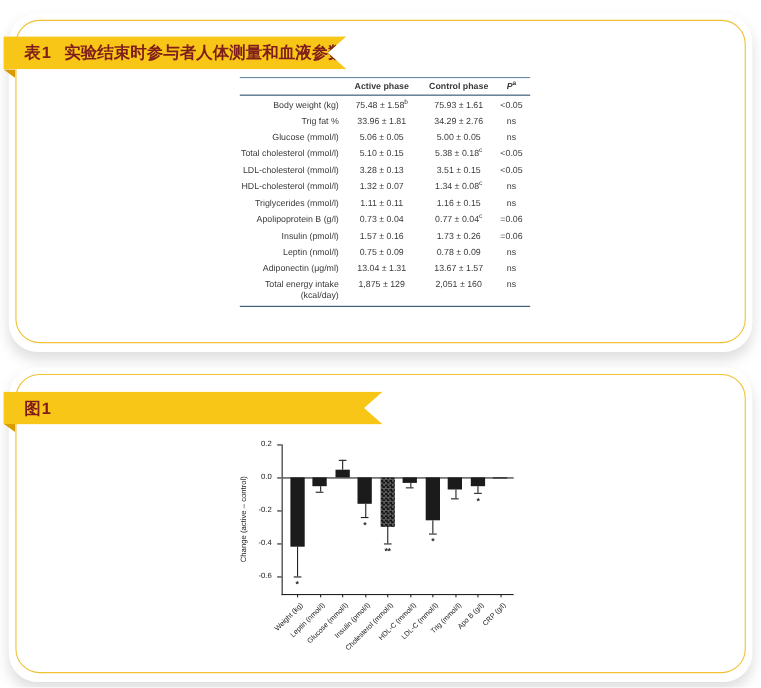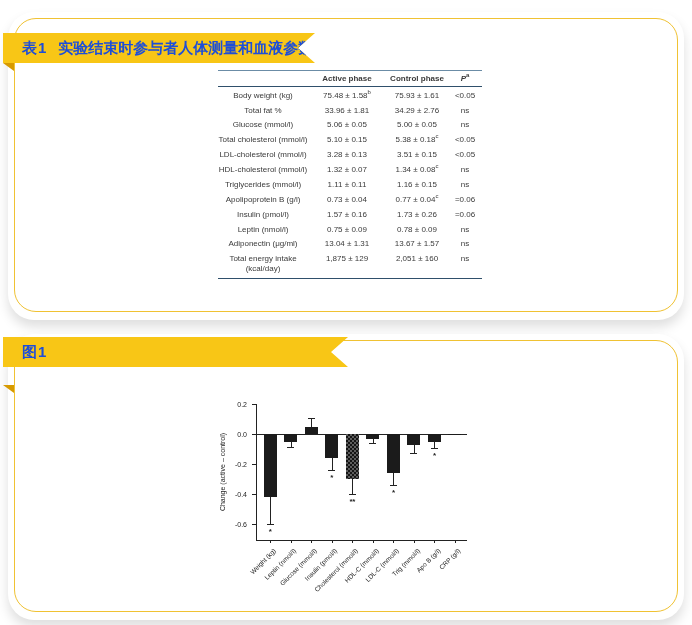--- a/index.html
+++ b/index.html
@@ -5,36 +5,36 @@
   html,body{margin:0;padding:0;}
   body{
     width:692px;height:625px;position:relative;background:#ffffff;
     font-family:"Liberation Sans", sans-serif;overflow:hidden;
   }
   .panel{position:absolute;background:#ffffff;border-radius:26px;
     box-shadow:0 7px 12px rgba(0,0,0,0.13);}
   .goldline{position:absolute;border:1.6px solid var(--gold-border,#F0C233);
     border-radius:22px;box-sizing:border-box;}
   .ribbon{position:absolute;height:30px;background:var(--ribbon,#F8C616);
-    color:#1d4ed8;font-weight:bold;font-size:15px;display:flex;align-items:center;
+    color:#7f1d1d;font-weight:bold;font-size:15px;display:flex;align-items:center;
     padding-left:19px;box-sizing:border-box;z-index:4;
     clip-path:polygon(0 0,100% 0,calc(100% - 17px) 50%,100% 100%,0 100%);}
   .ribbon .prefix{margin-right:11px;letter-spacing:1px;}
   .fold{position:absolute;width:11px;height:8px;background:var(--fold,#D79A00);
     clip-path:polygon(0 0,100% 0,100% 100%);z-index:3;}
 
   
   .dtable{position:absolute;left:218px;top:70px;width:264px;font-size:8px;
     color:#3a3a3a;z-index:5;line-height:9.5px;}
   .thead{display:flex;align-items:flex-end;border-top:1px solid #6b8ca6;
     border-bottom:1.6px solid var(--rule,#2F4F6B);padding:3px 0 2.5px 0;font-weight:bold;}
   .trow{display:flex;padding:2.7px 0;}
   .tbody{border-bottom:1.6px solid var(--rule,#2F4F6B);padding-bottom:2px;padding-top:1px;}
   .c{box-sizing:border-box;}
-  .c-label{width:90px;text-align:center;}
+  .c-label{width:90px;text-align:right;}
   .c-a{width:78px;text-align:center;}
   .c-c{width:62px;text-align:center;}
   .c-p{width:34px;text-align:center;}
   sup{font-size:6px;vertical-align:super;line-height:0;}
 
   
   #plot{position:absolute;left:256px;top:404px;width:210px;height:136px;
     border-left:1.3px solid #222;border-bottom:1.3px solid #222;z-index:5;}
   .ytick{position:absolute;right:9px;font-size:7px;color:#222;
     transform:translateY(-50%);white-space:nowrap;}
@@ -72,21 +72,21 @@
     <div class="c c-p"><i>P</i><sup>a</sup></div>
   </div>
   <div class="tbody" id="tbody">
       <div class="trow">
         <div class="c c-label">Body weight (kg)</div>
         <div class="c c-a">75.48 ± 1.58<sup>b</sup></div>
         <div class="c c-c">75.93 ± 1.61</div>
         <div class="c c-p">&lt;0.05</div>
       </div>
       <div class="trow">
-        <div class="c c-label">Total fat %</div>
+        <div class="c c-label">Trig fat %</div>
         <div class="c c-a">33.96 ± 1.81</div>
         <div class="c c-c">34.29 ± 2.76</div>
         <div class="c c-p">ns</div>
       </div>
       <div class="trow">
         <div class="c c-label">Glucose (mmol/l)</div>
         <div class="c c-a">5.06 ± 0.05</div>
         <div class="c c-c">5.00 ± 0.05</div>
         <div class="c c-p">ns</div>
       </div>
@@ -142,21 +142,21 @@
         <div class="c c-label">Total energy intake<br>(kcal/day)</div>
         <div class="c c-a">1,875 ± 129</div>
         <div class="c c-c">2,051 ± 160</div>
         <div class="c c-p">ns</div>
       </div>
     </div>
 </div>
 
 <div class="panel" style="left:8px;top:334px;width:676px;height:286px;"></div>
 <div class="goldline" style="left:14px;top:340px;width:664px;height:272px;"></div>
-<div class="ribbon" style="left:3px;top:337px;width:345px;gap:28px;">
+<div class="ribbon" style="left:3px;top:356px;width:345px;gap:28px;">
   <span class="prefix">图1</span>
 </div>
 <div class="fold" style="left:3px;top:385px;"></div>
 
 <div id="ylab">Change (active – control)</div>
 <div class="yaxiswrap" id="yaxis">
     <div class="ytick" style="top: 0px;">0.2</div>
     <div class="ytickmark" style="top: 0px;"></div>
     <div class="ytick" style="top: 30px;">0.0</div>
     <div class="ytickmark" style="top: 30px;"></div>

